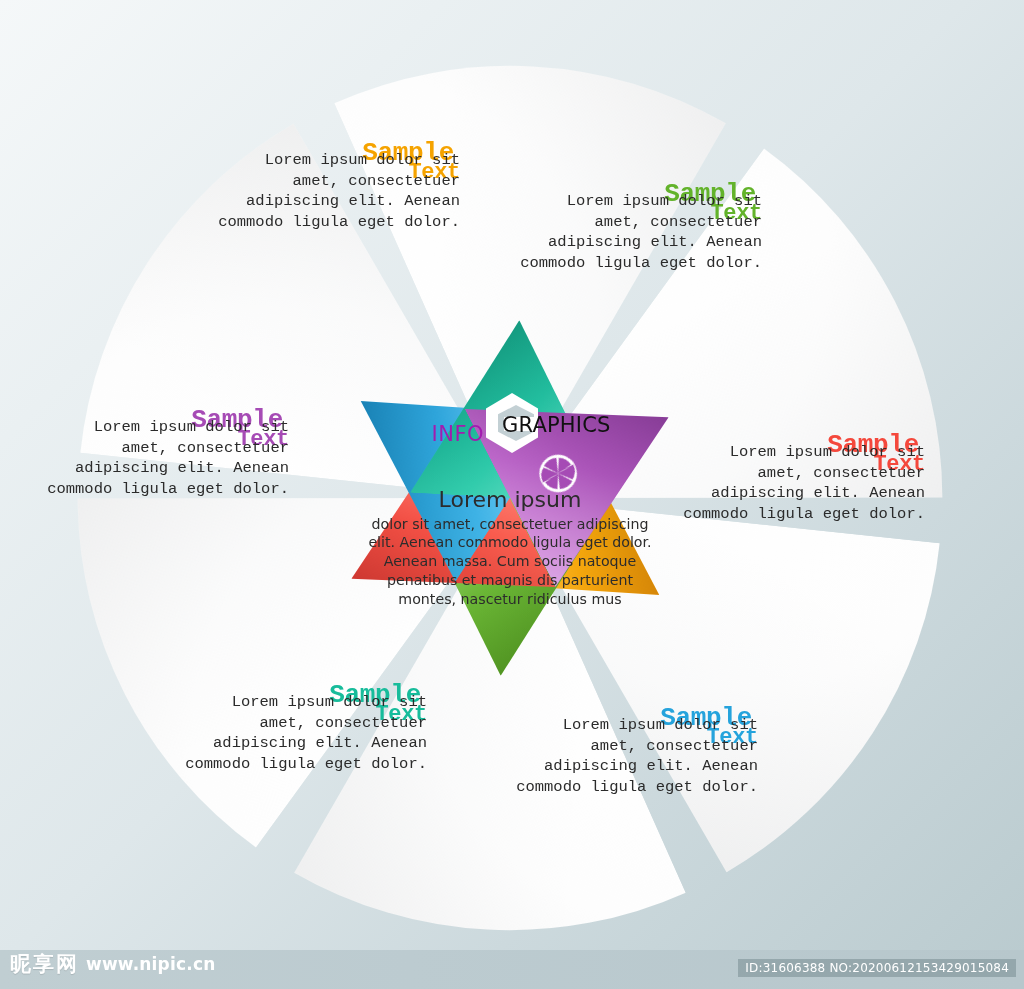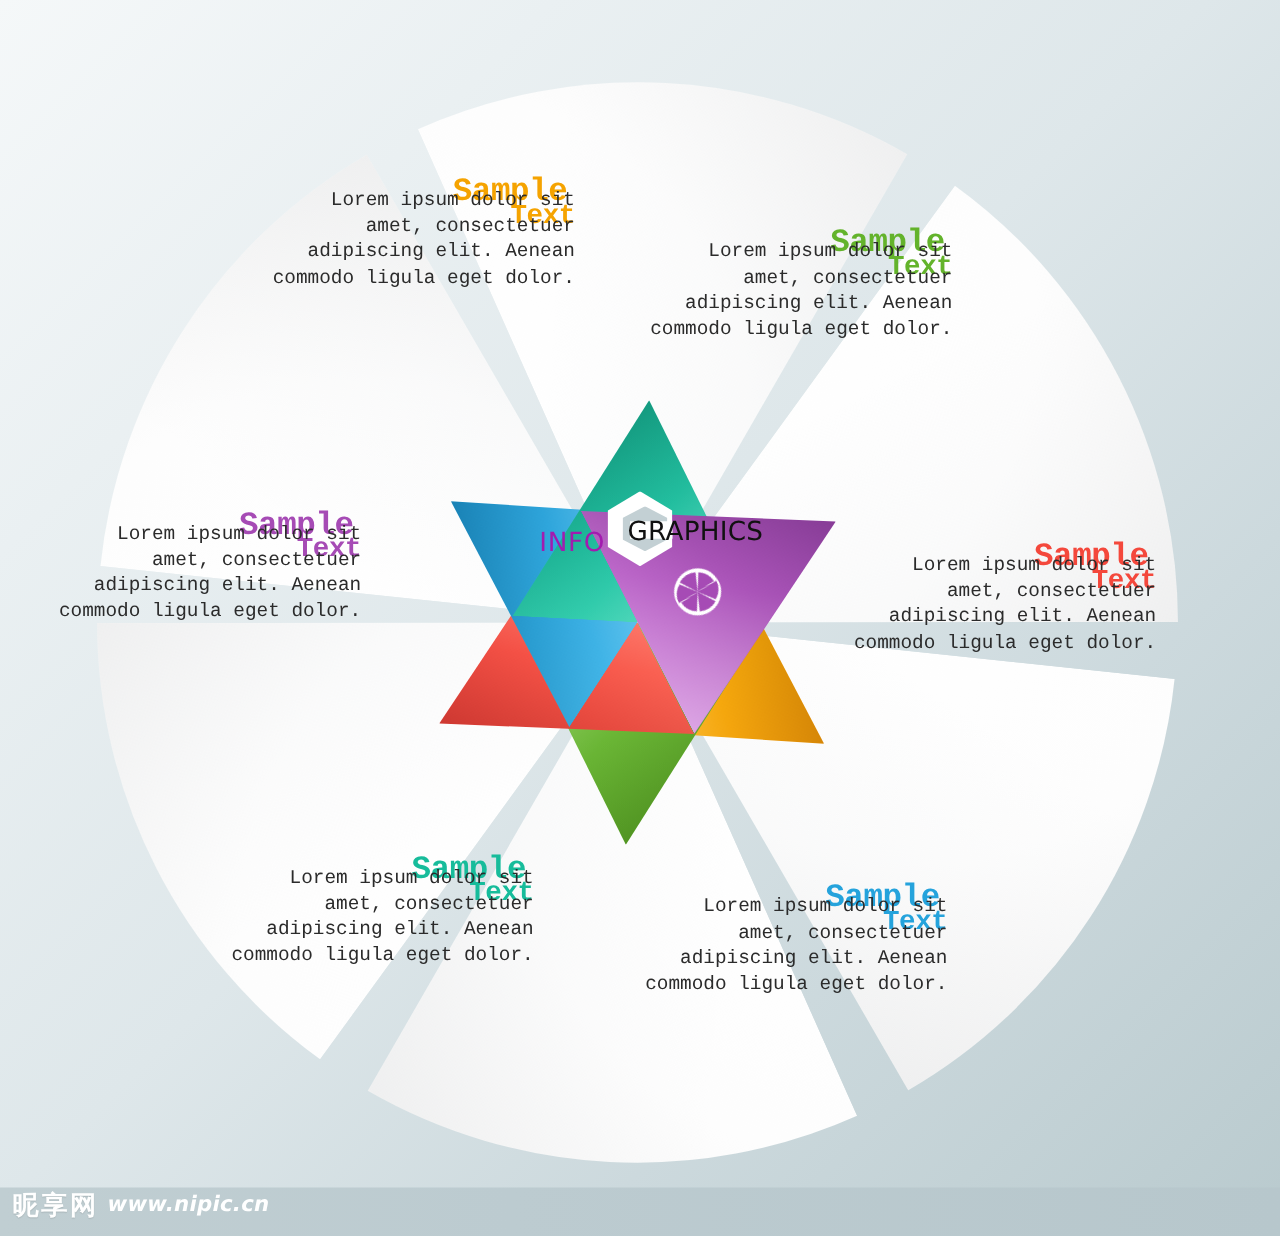--- a/index.html
+++ b/index.html
@@ -98,21 +98,21 @@
   }
   .wm-logo{
     position:absolute;left:10px;top:0;display:flex;align-items:center;gap:7px;
   }
   .wm-cn{
     font-family:"DejaVu Sans","Liberation Sans",sans-serif;
     font-size:21px;font-weight:bold;color:#ffffff;letter-spacing:2px;
     text-shadow:0 1px 1px rgba(0,0,0,.12);
   }
   .wm-url{
-    font-size:17px;font-style:italic;font-weight:bold;color:#ffffff;letter-spacing:.2px;
+    font-size:17px;font-weight:bold;color:#ffffff;letter-spacing:.2px;
   }
   .wm-id{
     position:absolute;right:8px;top:9px;
     background:rgba(120,140,145,.55);color:#ffffff;
     font-size:12px;padding:2px 7px;letter-spacing:.2px;white-space:nowrap;
   }
 </style>
 </head>
 <body>
 
@@ -243,20 +243,24 @@
   </div>
 
   <div class="logo">
     <div class="hex"></div>
     <div class="hexcut"></div>
     <div class="hexnotch"></div>
     <div class="lbl-info">INFO</div>
     <div class="lbl-graphics">GRAPHICS</div>
   </div>
 
+  <div class="centerpara">
+    <div class="cp-title">Lorem ipsum</div>
+    <div class="cp-body">dolor sit amet, consectetuer adipiscing elit. Aenean commodo ligula eget dolor. Aenean massa. Cum sociis natoque penatibus et magnis dis parturient montes, nascetur ridiculus mus</div>
+  </div>
 
   <div class="block" style="left:210px;top:140px;">
     <div class="heading" style="text-align:right;padding-right:10px;">
       <span class="s1" style="color:#F5A300;padding-right:6px;">Sample</span>
       <span class="s2" style="color:#F5A300;padding-left:128px;margin-top:-4px;">Text</span>
     </div>
     <div class="body" style="margin-top:-34px;padding-right:10px;">Lorem ipsum dolor sit amet, consectetuer adipiscing elit. Aenean commodo ligula eget dolor.</div>
   </div>
 
   <div class="block" style="left:512px;top:181px;">
@@ -297,15 +301,16 @@
       <span class="s2" style="color:#A64BB5;padding-left:128px;margin-top:-4px;">Text</span>
     </div>
     <div class="body" style="margin-top:-34px;padding-right:10px;">Lorem ipsum dolor sit amet, consectetuer adipiscing elit. Aenean commodo ligula eget dolor.</div>
   </div>
 
   <div class="footer">
     <div class="wm-logo">
       <span class="wm-cn">昵享网</span>
       <span class="wm-url">www.nipic.cn</span>
     </div>
+    <div class="wm-id">ID:31606388 NO:20200612153429015084</div>
   </div>
 
 </div>
 
 </body></html>

